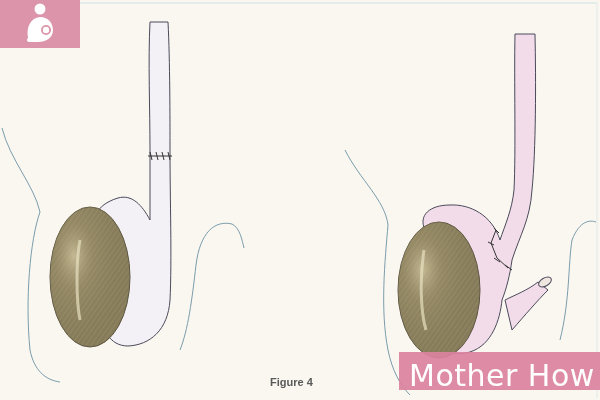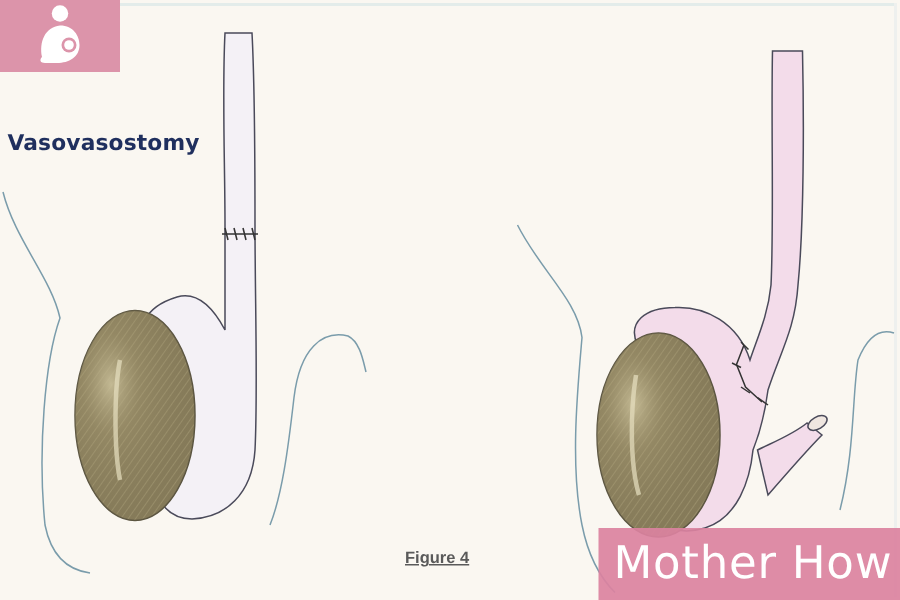--- a/index.html
+++ b/index.html
@@ -4,23 +4,23 @@
 <style>
   html, body { margin: 0; padding: 0; }
   body { width: 600px; height: 400px; overflow: hidden; background: #ffffff; position: relative; font-family: "DejaVu Sans", sans-serif; }
   .canvas { position: absolute; left: 0; top: 0; width: 600px; height: 400px; background: #faf7f1; }
   .top-line { position: absolute; left: 70px; top: 2px; width: 528px; height: 2px; background: #e3ecea; }
   .right-line { position: absolute; left: 596px; top: 2px; width: 2px; height: 396px; background: #eef0ee; }
   svg.art { position: absolute; left: 0; top: 0; }
   .label { position: absolute; font-family: "DejaVu Sans", sans-serif; font-weight: bold; color: #1f2f5e; font-size: 14.5px; letter-spacing: 0.1px; white-space: nowrap; }
   .label-left { left: 5px; top: 88px; }
   .label-right { left: 317px; top: 88px; }
-  .caption { position: absolute; left: 270px; top: 366px; font-family: "Liberation Sans", sans-serif; font-weight: bold; font-size: 11px; color: #5a5a5a; text-decoration: underline; }
+  .caption { position: absolute; left: 270px; top: 376px; font-family: "Liberation Sans", sans-serif; font-weight: bold; font-size: 11px; color: #5a5a5a; }
   .logo-box { position: absolute; left: 0; top: 0; width: 80px; height: 48px; background: #dc94aa; }
-  .brand-box { position: absolute; left: 399px; top: 352px; width: 201px; height: 48px; background: rgba(219,130,160,0.92); }
+  .brand-box { position: absolute; left: 399px; top: 352px; width: 201px; height: 38px; background: rgba(219,130,160,0.92); }
   .brand-text { position: absolute; left: 10px; top: 6px; font-family: "DejaVu Sans", sans-serif; font-size: 30px; color: #ffffff; letter-spacing: 0.5px; white-space: nowrap; font-weight: normal; }
 </style>
 </head>
 <body>
 
 <div class="canvas">
   <div class="top-line"></div>
   <div class="right-line"></div>
 
   <svg class="art" width="600" height="400" viewBox="0 0 600 400">
@@ -72,21 +72,20 @@
         <line x1="494" y1="258" x2="500" y2="262"></line>
         <line x1="505" y1="265" x2="512" y2="270"></line>
       </g>
 
       <ellipse cx="439" cy="290" rx="41" ry="68" fill="url(#hatch)" stroke="#5a5440" stroke-width="1"></ellipse>
       <ellipse cx="439" cy="290" rx="41" ry="68" fill="url(#shine)"></ellipse>
       <path d="M424,250 C420,275 420,310 426,330" fill="none" stroke="#e7dfc0" stroke-width="3" opacity="0.7"></path>
     </g>
   </svg>
 
-  <div class="label label-left">Vasovasostomy</div>
   <div class="caption">Figure 4</div>
 
   <div class="logo-box">
     <svg width="80" height="48" viewBox="0 0 80 48">
       <circle cx="40" cy="9" r="5.5" fill="#ffffff"></circle>
       <path d="M28,38 C26,28 30,18 40,17 C49,17 53,24 53,30 C53,38 46,42 38,42 L30,42 C27,42 26,40 28,38 Z" fill="#ffffff"></path>
       <circle cx="46" cy="30" r="5" fill="#dc94aa"></circle>
       <circle cx="46" cy="30" r="3.2" fill="#ffffff"></circle>
     </svg>
   </div>

